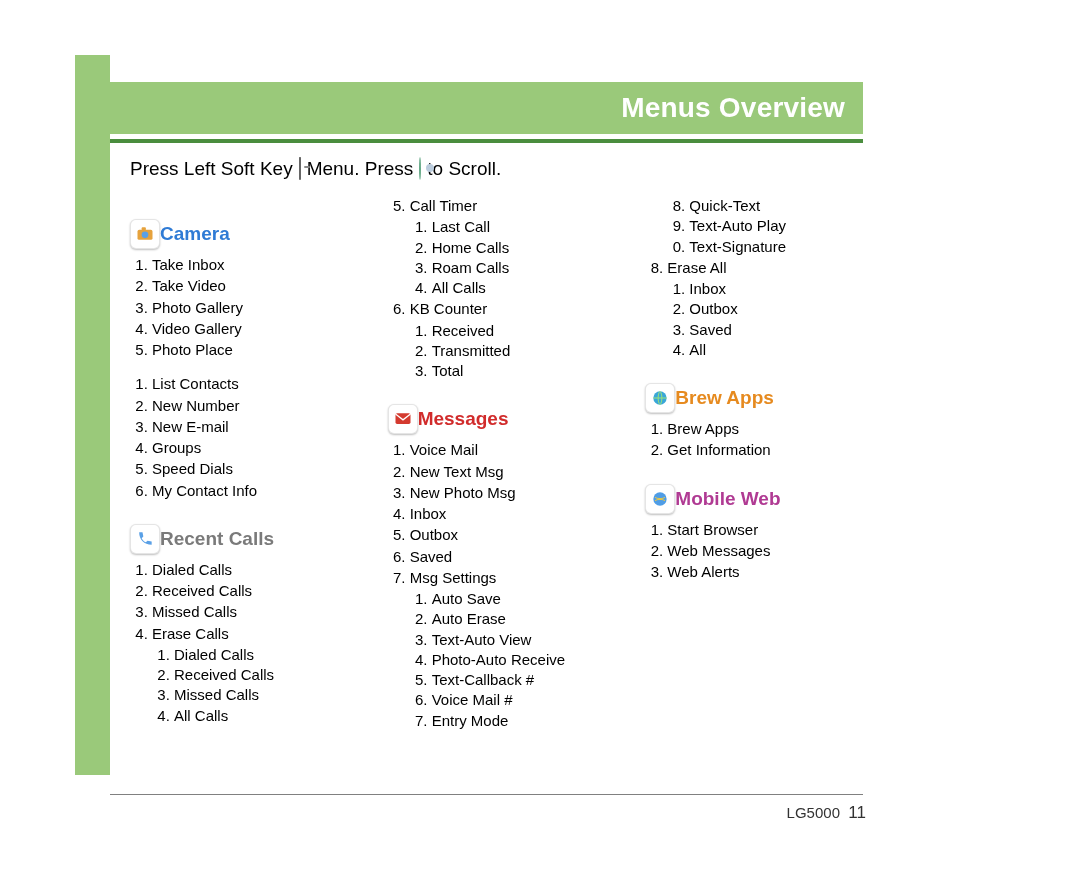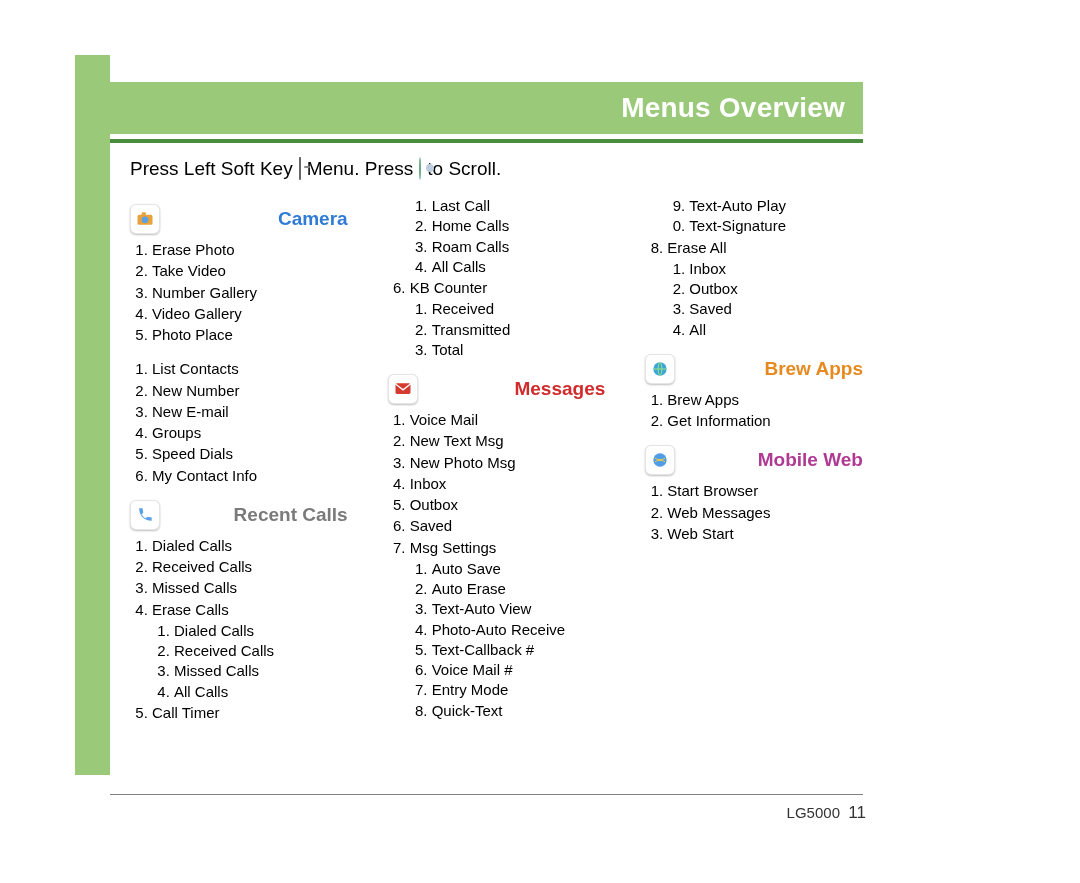--- a/index.html
+++ b/index.html
@@ -117,24 +117,23 @@
   .section {
     break-inside: avoid-column;
     margin-bottom: 14px;
   }
   
   .section.flow { break-inside: auto; }
   .section-header {
     display: flex;
     align-items: center;
     gap: 0;
-    margin: 8px 0 6px 0;
+    margin: 23px 0 6px 0;
     break-inside: avoid;
     break-after: avoid;
-    justify-content: space-between;
   }
   .section-title {
     font-size: 19px;
     font-weight: 700;
   }
   .c-blue   { color: #2f7bd5; }
   .c-teal   { color: #00a9b7; }
   .c-gray   { color: #7a7a7a; }
   .c-red    { color: #d12b2b; }
   .c-orange { color: #e68a1f; }
@@ -209,23 +208,23 @@
           <span class="icon-box">
             <svg viewBox="0 0 24 24">
                 <rect x="3" y="7" width="18" height="12" rx="2" fill="#e6a23c"></rect>
                 <circle cx="12" cy="13" r="4" fill="#5aa0e6"></circle>
                 <rect x="8" y="4" width="5" height="4" rx="1" fill="#e6a23c"></rect>
               </svg>
           </span>
           <span class="section-title c-blue">Camera</span>
         </div>
         <ol class="menu">
-          <li>Erase Photo</li>
+          <li>Take Inbox</li>
           <li>Take Video</li>
-          <li>Number Gallery</li>
+          <li>Photo Gallery</li>
           <li>Video Gallery</li>
           <li>Photo Place</li>
         </ol>
       </div>
 
       <div class="section">
         <ol class="menu">
           <li>List Contacts</li>
           <li>New Number</li>
           <li>New E-mail</li>
@@ -343,21 +342,21 @@
             <svg viewBox="0 0 24 24">
                 <circle cx="12" cy="12" r="8" fill="#4f9de6"></circle>
                 <path d="M6 10c2 2 10 2 12 0M6 14c2-2 10-2 12 0" stroke="#e6c84a" stroke-width="1.2" fill="none"></path>
               </svg>
           </span>
           <span class="section-title c-purple">Mobile Web</span>
         </div>
         <ol class="menu">
           <li>Start Browser</li>
           <li>Web Messages</li>
-          <li>Web Start</li>
+          <li>Web Alerts</li>
         </ol>
       </div>
 
     </div>
   </div>
 
   <div class="footer-line"></div>
   <div class="footer">
     <span>LG5000</span>
     &nbsp;<span class="pg">11</span>

